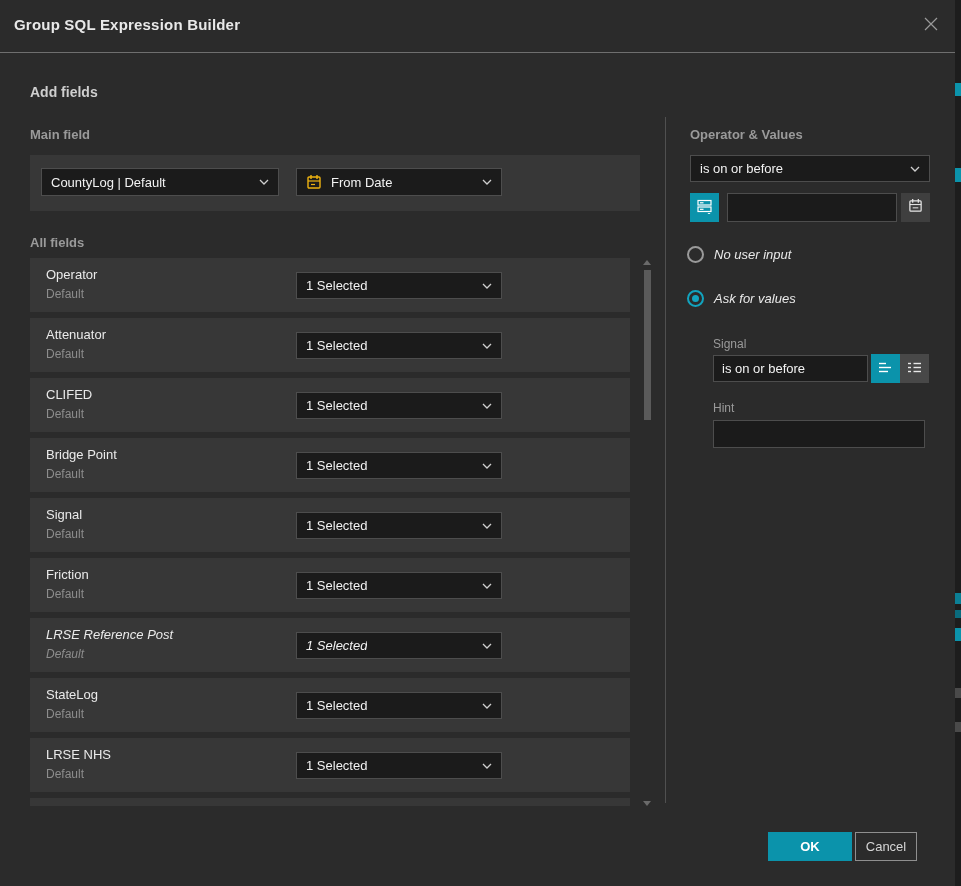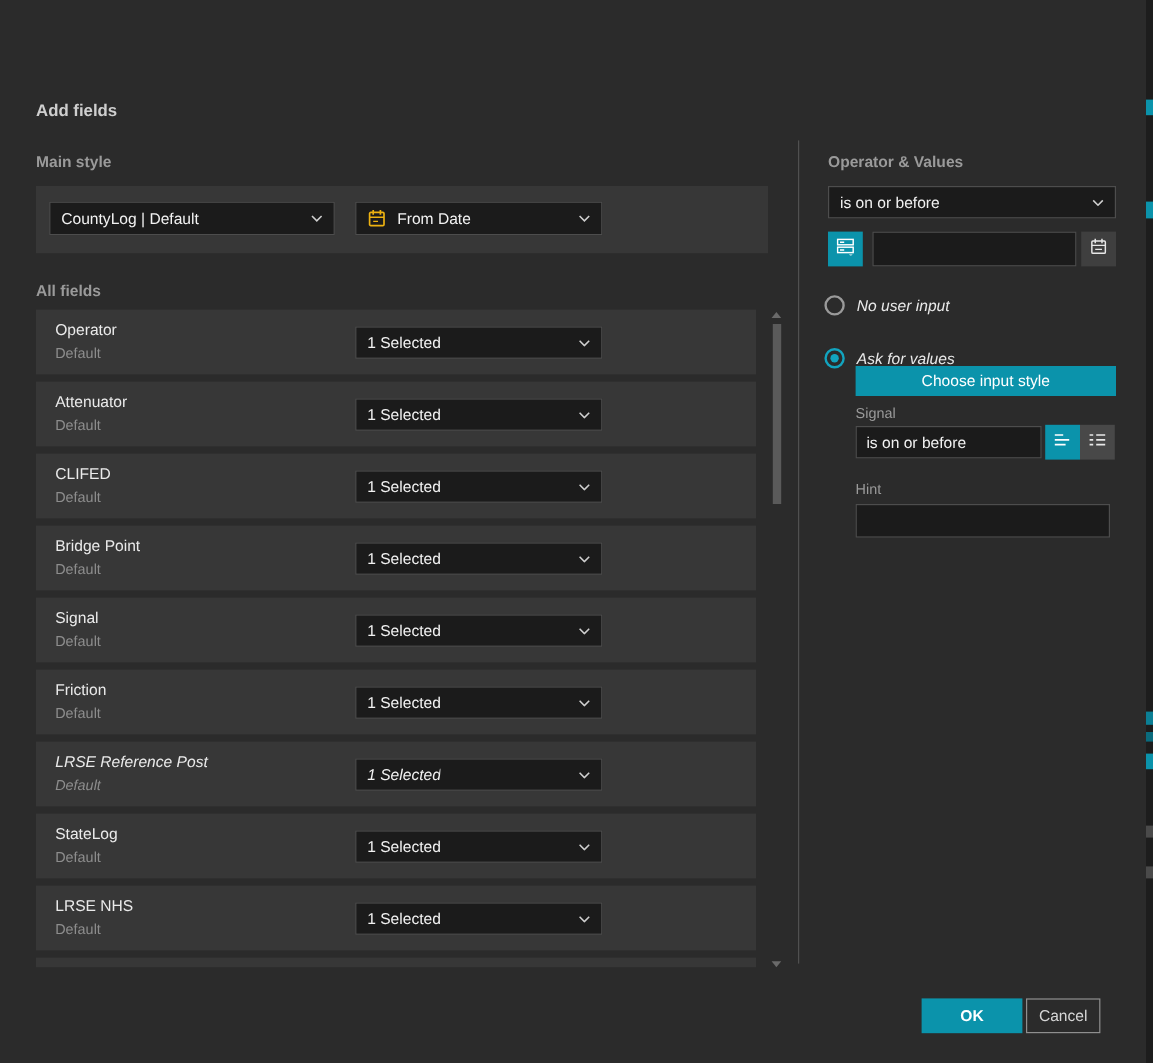--- a/index.html
+++ b/index.html
@@ -56,23 +56,33 @@
   .btn-cancel{left:855px;top:832px;width:62px;height:29px;background:transparent;border:1px solid #8f8f8f;color:#d6d6d6;}
   
   .edge-strip{position:absolute;right:0;top:0;width:6px;height:886px;background:#1d1d1d;}
   .edge-strip .b{position:absolute;left:0;width:6px;}
 </style>
 </head>
 <body>
 
 <div class="dialog">
 
+  <div class="header">
+    <div class="title">Group SQL Expression Builder</div>
+    <div class="close-btn">
+      <span>
+        <svg width="16" height="16" viewBox="0 0 16 16">
+            <path d="M2 2 L14 14 M14 2 L2 14" stroke="#9a9a9a" stroke-width="1.2" fill="none"></path>
+          </svg>
+      </span>
+    </div>
+  </div>
 
   <div class="h-add">Add fields</div>
-  <div class="h-sec" style="left:30px;top:127px;">Main style</div>
+  <div class="h-sec" style="left:30px;top:127px;">Main field</div>
   <div class="h-sec" style="left:30px;top:235px;">All fields</div>
   <div class="h-sec" style="left:690px;top:127px;">Operator &amp; Values</div>
 
   <div class="main-panel">
     <div class="dd" style="left:11px;top:13px;width:238px;height:28px;">
       <span class="txt">CountyLog | Default</span>
       <span class="chev">
         <svg width="10" height="6" viewBox="0 0 10 6">
             <polyline points="1,1 5,5 9,1" stroke="#cfcfcf" stroke-width="1.3" fill="none"></polyline>
           </svg>
@@ -250,21 +260,20 @@
 
   <div class="radio-row" style="top:246px;">
     <span class="radio"></span>
     <span class="radio-lbl">No user input</span>
   </div>
   <div class="radio-row" style="top:290px;justify-content:flex-end;">
     <span class="radio sel"></span>
     <span class="radio-lbl">Ask for values</span>
   </div>
 
-  <button class="cta" style="left:713px;top:305px;width:217px;height:25px;background:#0b93ab;">Choose input style</button>
 
   <div class="sub-lbl" style="left:713px;top:337px;">Signal</div>
   <input class="tin" style="left: 713px; top: 355px; width: 155px; height: 27px;" value="is on or before">
   <div class="icon-btn teal" style="left:871px;top:354px;">
     <span>
       <svg width="15" height="13" viewBox="0 0 15 13">
         <line x1="1" y1="2.5" x2="8" y2="2.5" stroke="#ffffff" stroke-width="1.4"></line>
         <line x1="1" y1="6.5" x2="13" y2="6.5" stroke="#ffffff" stroke-width="1.4"></line>
         <line x1="1" y1="10.5" x2="10" y2="10.5" stroke="#ffffff" stroke-width="1.4"></line>
       </svg>

